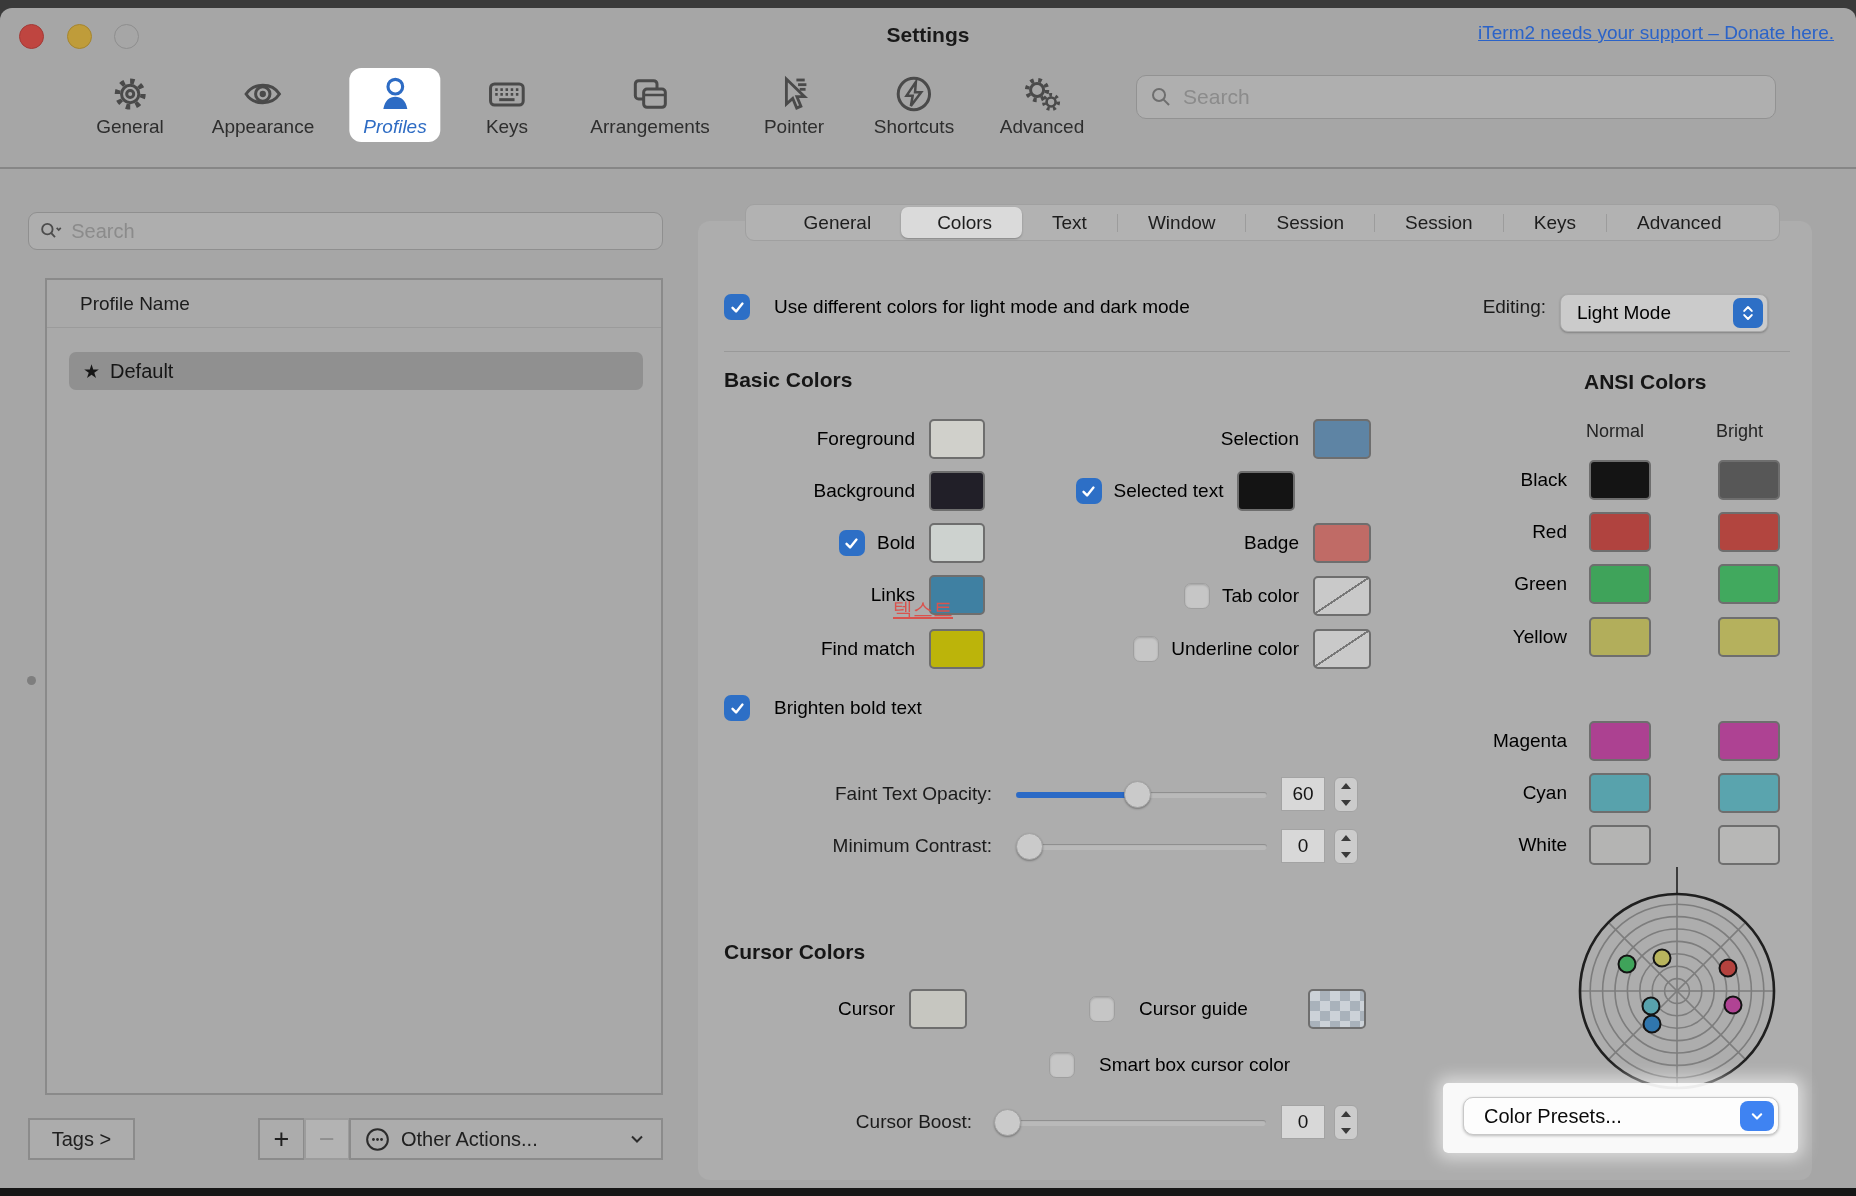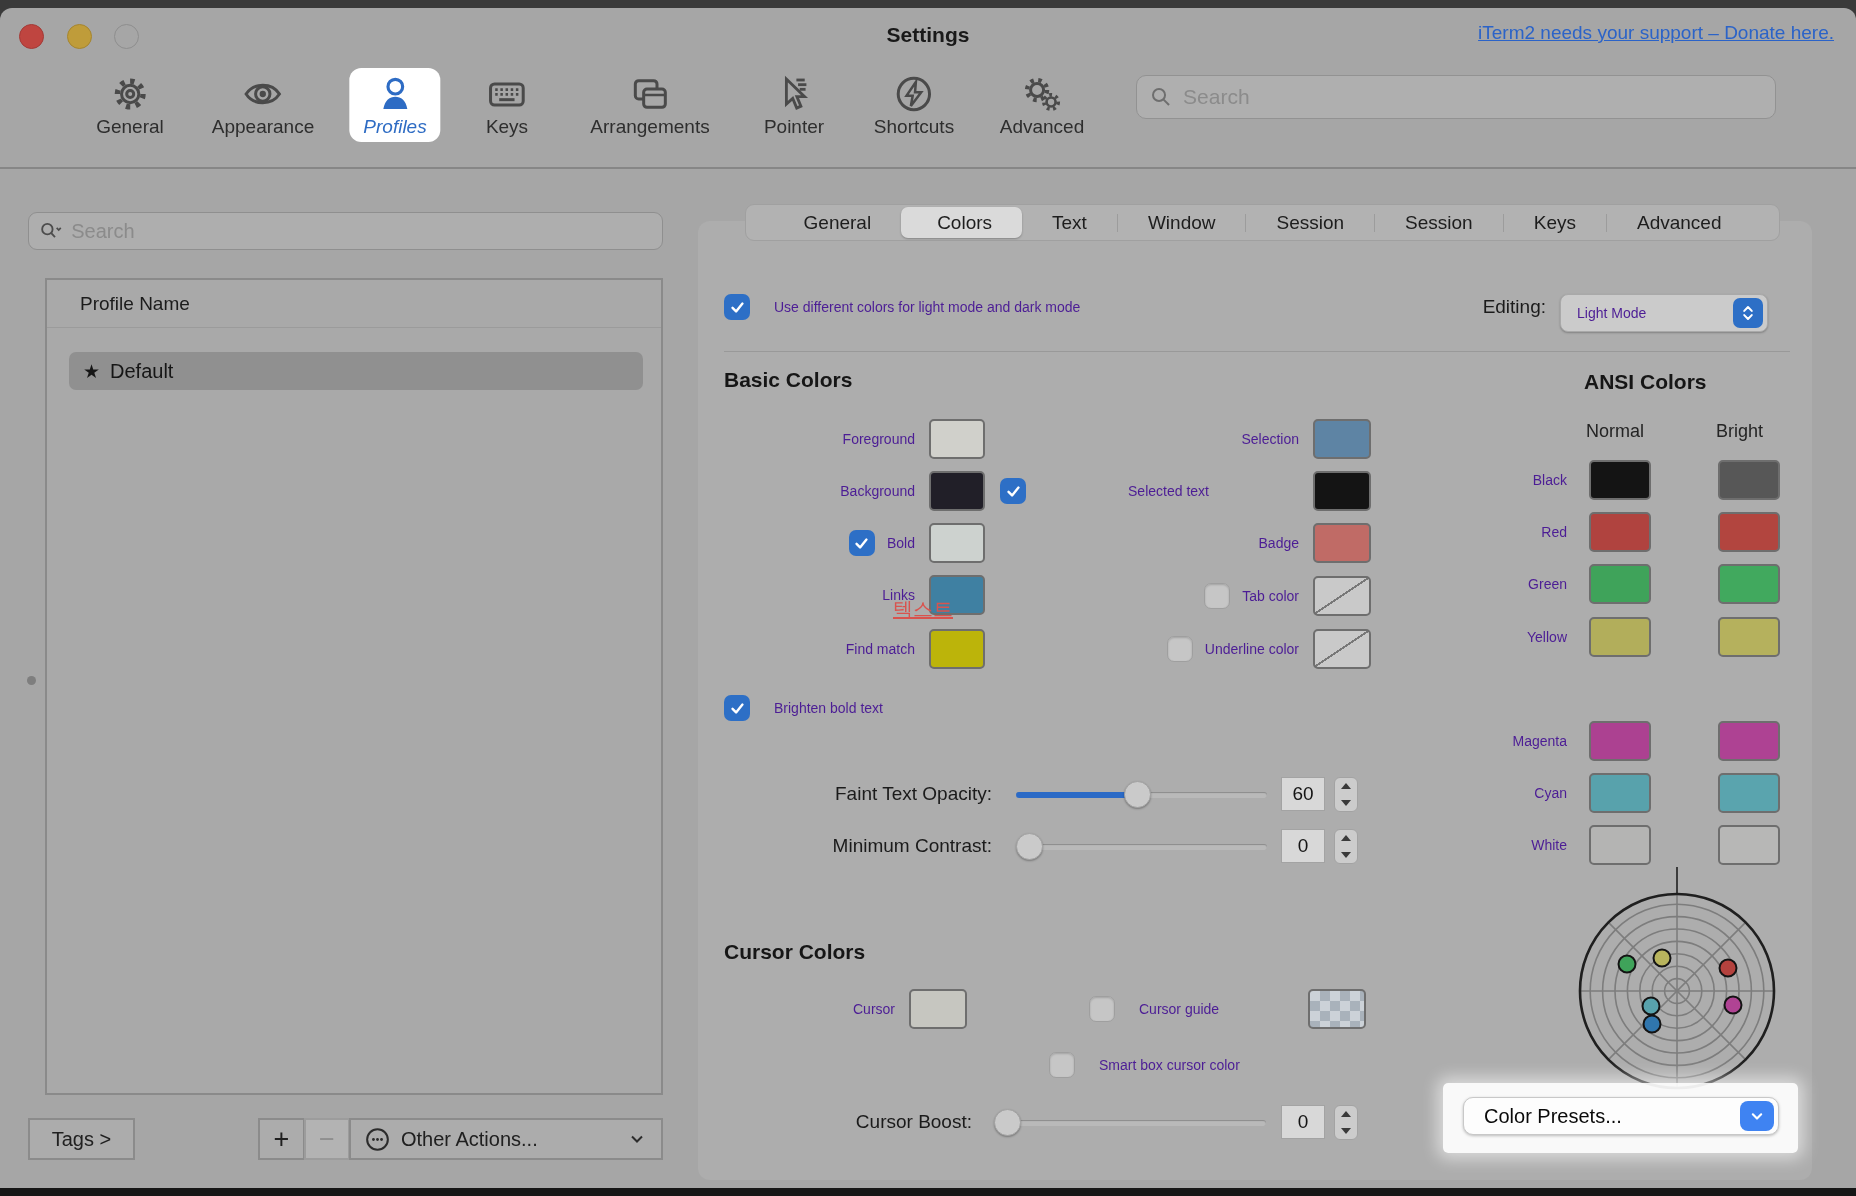--- a/index.html
+++ b/index.html
@@ -44,21 +44,21 @@
       align-items:center;justify-content:center;font-size:20px;color:#202020;}
   
   .panel{position:absolute;left:698px;top:213px;width:1114px;height:959px;background:#adadad;
       border-radius:12px;}
   .tabstrip{position:absolute;left:745px;top:196px;width:1035px;height:37px;box-sizing:border-box;
       background:#b2b2b2;border:1px solid #a0a0a0;border-radius:9px;display:flex;align-items:stretch;
       justify-content:center;}
   .tab{display:flex;align-items:center;padding:0 30px;font-size:19px;color:#1d1d1d;white-space:nowrap;}
   .tab.selected{background:#dadada;border-radius:7px;margin:2px 0;box-shadow:0 1px 2px rgba(0,0,0,.25);padding-left:36px;}
   .tabdiv{width:1px;background:#9c9c9c;align-self:center;height:18px;}
-  .lbl{font-size:14px;color:#4c1d95;white-space:nowrap;}
+  .lbl{font-size:19px;color:#000000;white-space:nowrap;}
   .h2{position:absolute;font-size:21px;font-weight:bold;color:#161616;}
   .cb{width:26px;height:26px;border-radius:7px;box-sizing:border-box;flex:none;}
   .cb.on{background:#2d6fc6;display:flex;align-items:center;justify-content:center;}
   .cb.off{background:#c6c6c6;border:1px solid #9f9f9f;box-shadow:inset 0 1px 2px rgba(0,0,0,.18);}
   .swatch{width:56px;height:40px;box-sizing:border-box;border:2px solid #6e6e6e;border-radius:5px;flex:none;}
   .swatch.wide{width:58px;}
   .swatch.none{background:#c9c9c9;background-image:linear-gradient(to bottom right,
       transparent 47.5%,#787878 47.5%,#787878 51%,transparent 51%);}
   .swatch.checker{background-color:#ccd2d8;
       background-image:linear-gradient(45deg,#a9b2bb 25%,transparent 25%,transparent 75%,#a9b2bb 75%),
@@ -309,21 +309,21 @@
       <span class="lbl">Find match</span>
       <div class="swatch" style="background-color: rgb(188, 180, 10);"></div>
     </div>
 
     <div class="annot" style="color: rgb(217, 83, 78);">텍스트</div>
 
     <div class="crow" style="left:1000px;top:411px;width:371px;justify-content:flex-end;">
       <span class="lbl">Selection</span>
       <div class="swatch wide" style="background-color: rgb(94, 132, 164);"></div>
     </div>
-    <div class="crow" style="left:1000px;top:463px;width:371px;justify-content:space-between;">
+    <div class="crow" style="left:1000px;top:463px;width:371px;justify-content:center;">
       <div class="cb on">
         <svg width="17" height="17" viewBox="0 0 24 24">
           <path d="M5 12.5 L10 17.5 L19 6.5" fill="none" stroke="#fff" stroke-width="3.4" stroke-linecap="round" stroke-linejoin="round"></path>
         </svg>
       </div>
       <span class="lbl">Selected text</span>
       <div class="swatch wide" style="background-color: rgb(20, 20, 20);"></div>
     </div>
     <div class="crow" style="left:1000px;top:515px;width:371px;justify-content:flex-end;">
       <span class="lbl">Badge</span>

